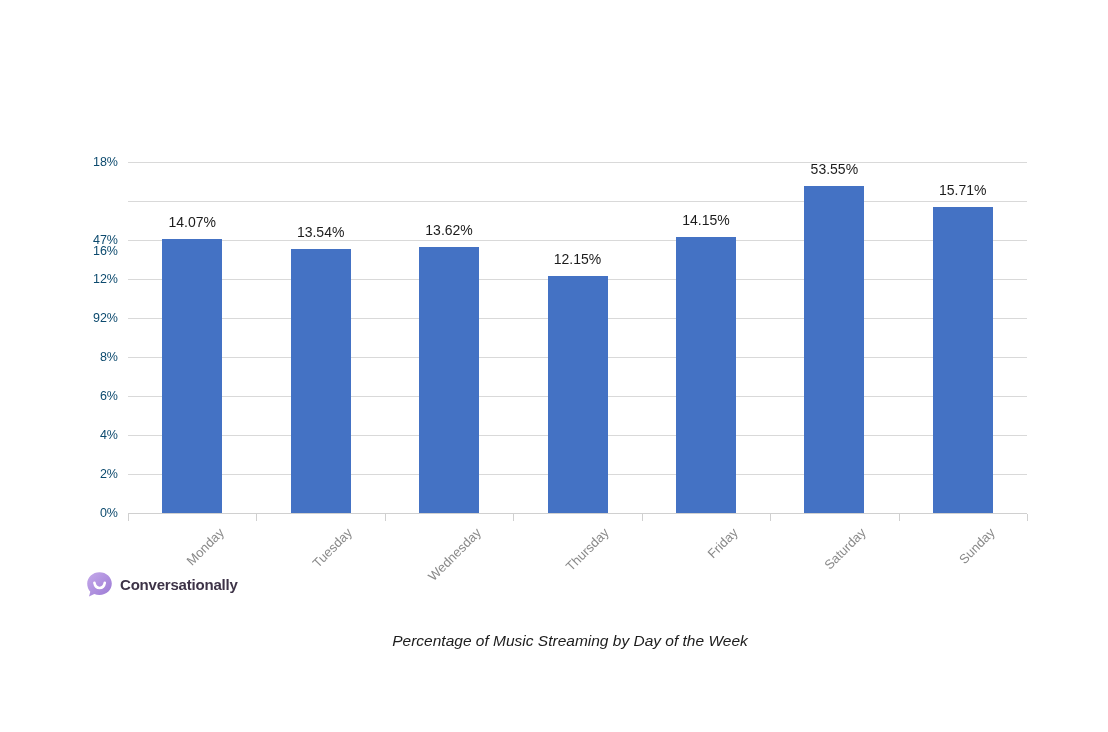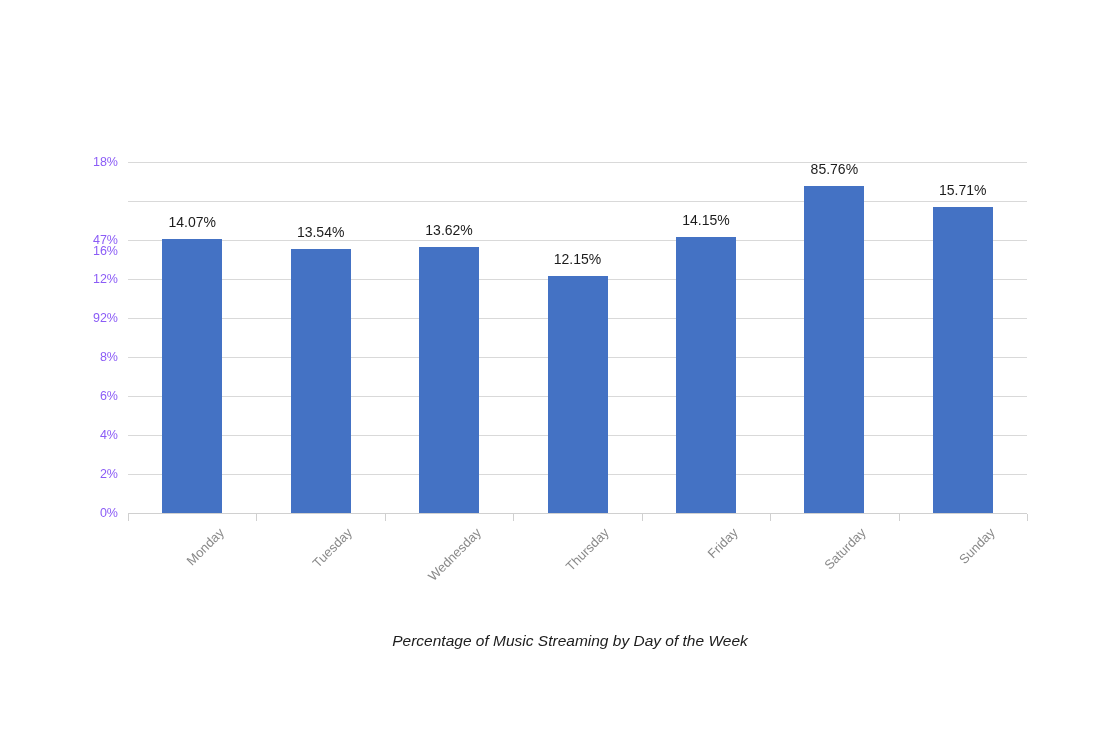--- a/index.html
+++ b/index.html
@@ -68,21 +68,21 @@
     height: 7px;
     background: #d0d0d0;
   }
 
   
   .ylabel {
     position: absolute;
     width: 44px;
     text-align: right;
     font-size: 12.5px;
-    color: #8b5cf6;
+    color: #0c4a6e;
     transform: translateY(-50%);
     left: 74px;
   }
 
   
   .bar {
     position: absolute;
     bottom: 0;
     width: 60px;
     background: #4472c4;
@@ -198,21 +198,21 @@
         <div class="bar" title="Friday: 14.15%" style="left: 547.929px; height: 275.925px; background: rgb(68, 114, 196);"></div>
         <div class="bar" title="Saturday: 16.76%" style="left: 676.357px; height: 326.82px; background: rgb(68, 114, 196);"></div>
         <div class="bar" title="Sunday: 15.71%" style="left: 804.786px; height: 306.345px; background: rgb(68, 114, 196);"></div>
       </div>
     <div id="barlabels">
         <div class="bar-label" style="left: 4.21429px; top: 51.635px; text-align: center;">14.07%</div>
         <div class="bar-label" style="left: 132.643px; top: 61.97px;">13.54%</div>
         <div class="bar-label" style="left: 261.071px; top: 60.41px;">13.62%</div>
         <div class="bar-label" style="left: 389.5px; top: 89.075px;">12.15%</div>
         <div class="bar-label" style="left: 517.929px; top: 50.075px;">14.15%</div>
-        <div class="bar-label" style="left: 646.357px; top: -0.82px;">85.76%</div>
+        <div class="bar-label" style="left: 646.357px; top: -0.82px;">53.55%</div>
         <div class="bar-label" style="left: 774.786px; top: 19.655px;">15.71%</div>
       </div>
   </div>
 
   <div id="xaxis">
       <div class="xlabel-wrap" style="left: 216.214px; top: 525px;">
         <div class="xlabel">Monday</div>
       </div>
       <div class="xlabel-wrap" style="left: 344.643px; top: 525px;">
         <div class="xlabel">Tuesday</div>
@@ -229,14 +229,31 @@
       <div class="xlabel-wrap" style="left: 858.357px; top: 525px;">
         <div class="xlabel">Saturday</div>
       </div>
       <div class="xlabel-wrap" style="left: 986.786px; top: 525px;">
         <div class="xlabel">Sunday</div>
       </div>
     </div>
 
   <div class="chart-caption">Percentage of Music Streaming by Day of the Week</div>
 
+  <div id="logo">
+    <span class="bubble">
+      <svg width="27" height="27" viewBox="0 0 27 27" aria-hidden="true">
+        <defs>
+          <linearGradient id="bg" x1="0" y1="0" x2="1" y2="1">
+            <stop offset="0%" stop-color="#c5aaea"></stop>
+            <stop offset="100%" stop-color="#9b79d4"></stop>
+          </linearGradient>
+        </defs>
+        <path d="M13.5 1.2 C20.3 1.2 25.8 6.1 25.8 12.6 C25.8 19.1 20.3 24.0 13.5 24.0
+                 C11.6 24.0 9.8 23.6 8.3 23.0 L3.0 25.6 L4.3 20.8
+                 C2.3 18.6 1.2 15.8 1.2 12.6 C1.2 6.1 6.7 1.2 13.5 1.2 Z" fill="url(#bg)"></path>
+        <path d="M8.4 11.8 C9.0 15.3 11.1 17.0 13.6 17.0 C16.1 17.0 18.2 15.3 18.8 11.8" fill="none" stroke="#ffffff" stroke-width="2.6" stroke-linecap="round"></path>
+      </svg>
+    </span>
+    <span class="logo-text">Conversationally</span>
+  </div>
 
 </div>
 
 </body></html>

